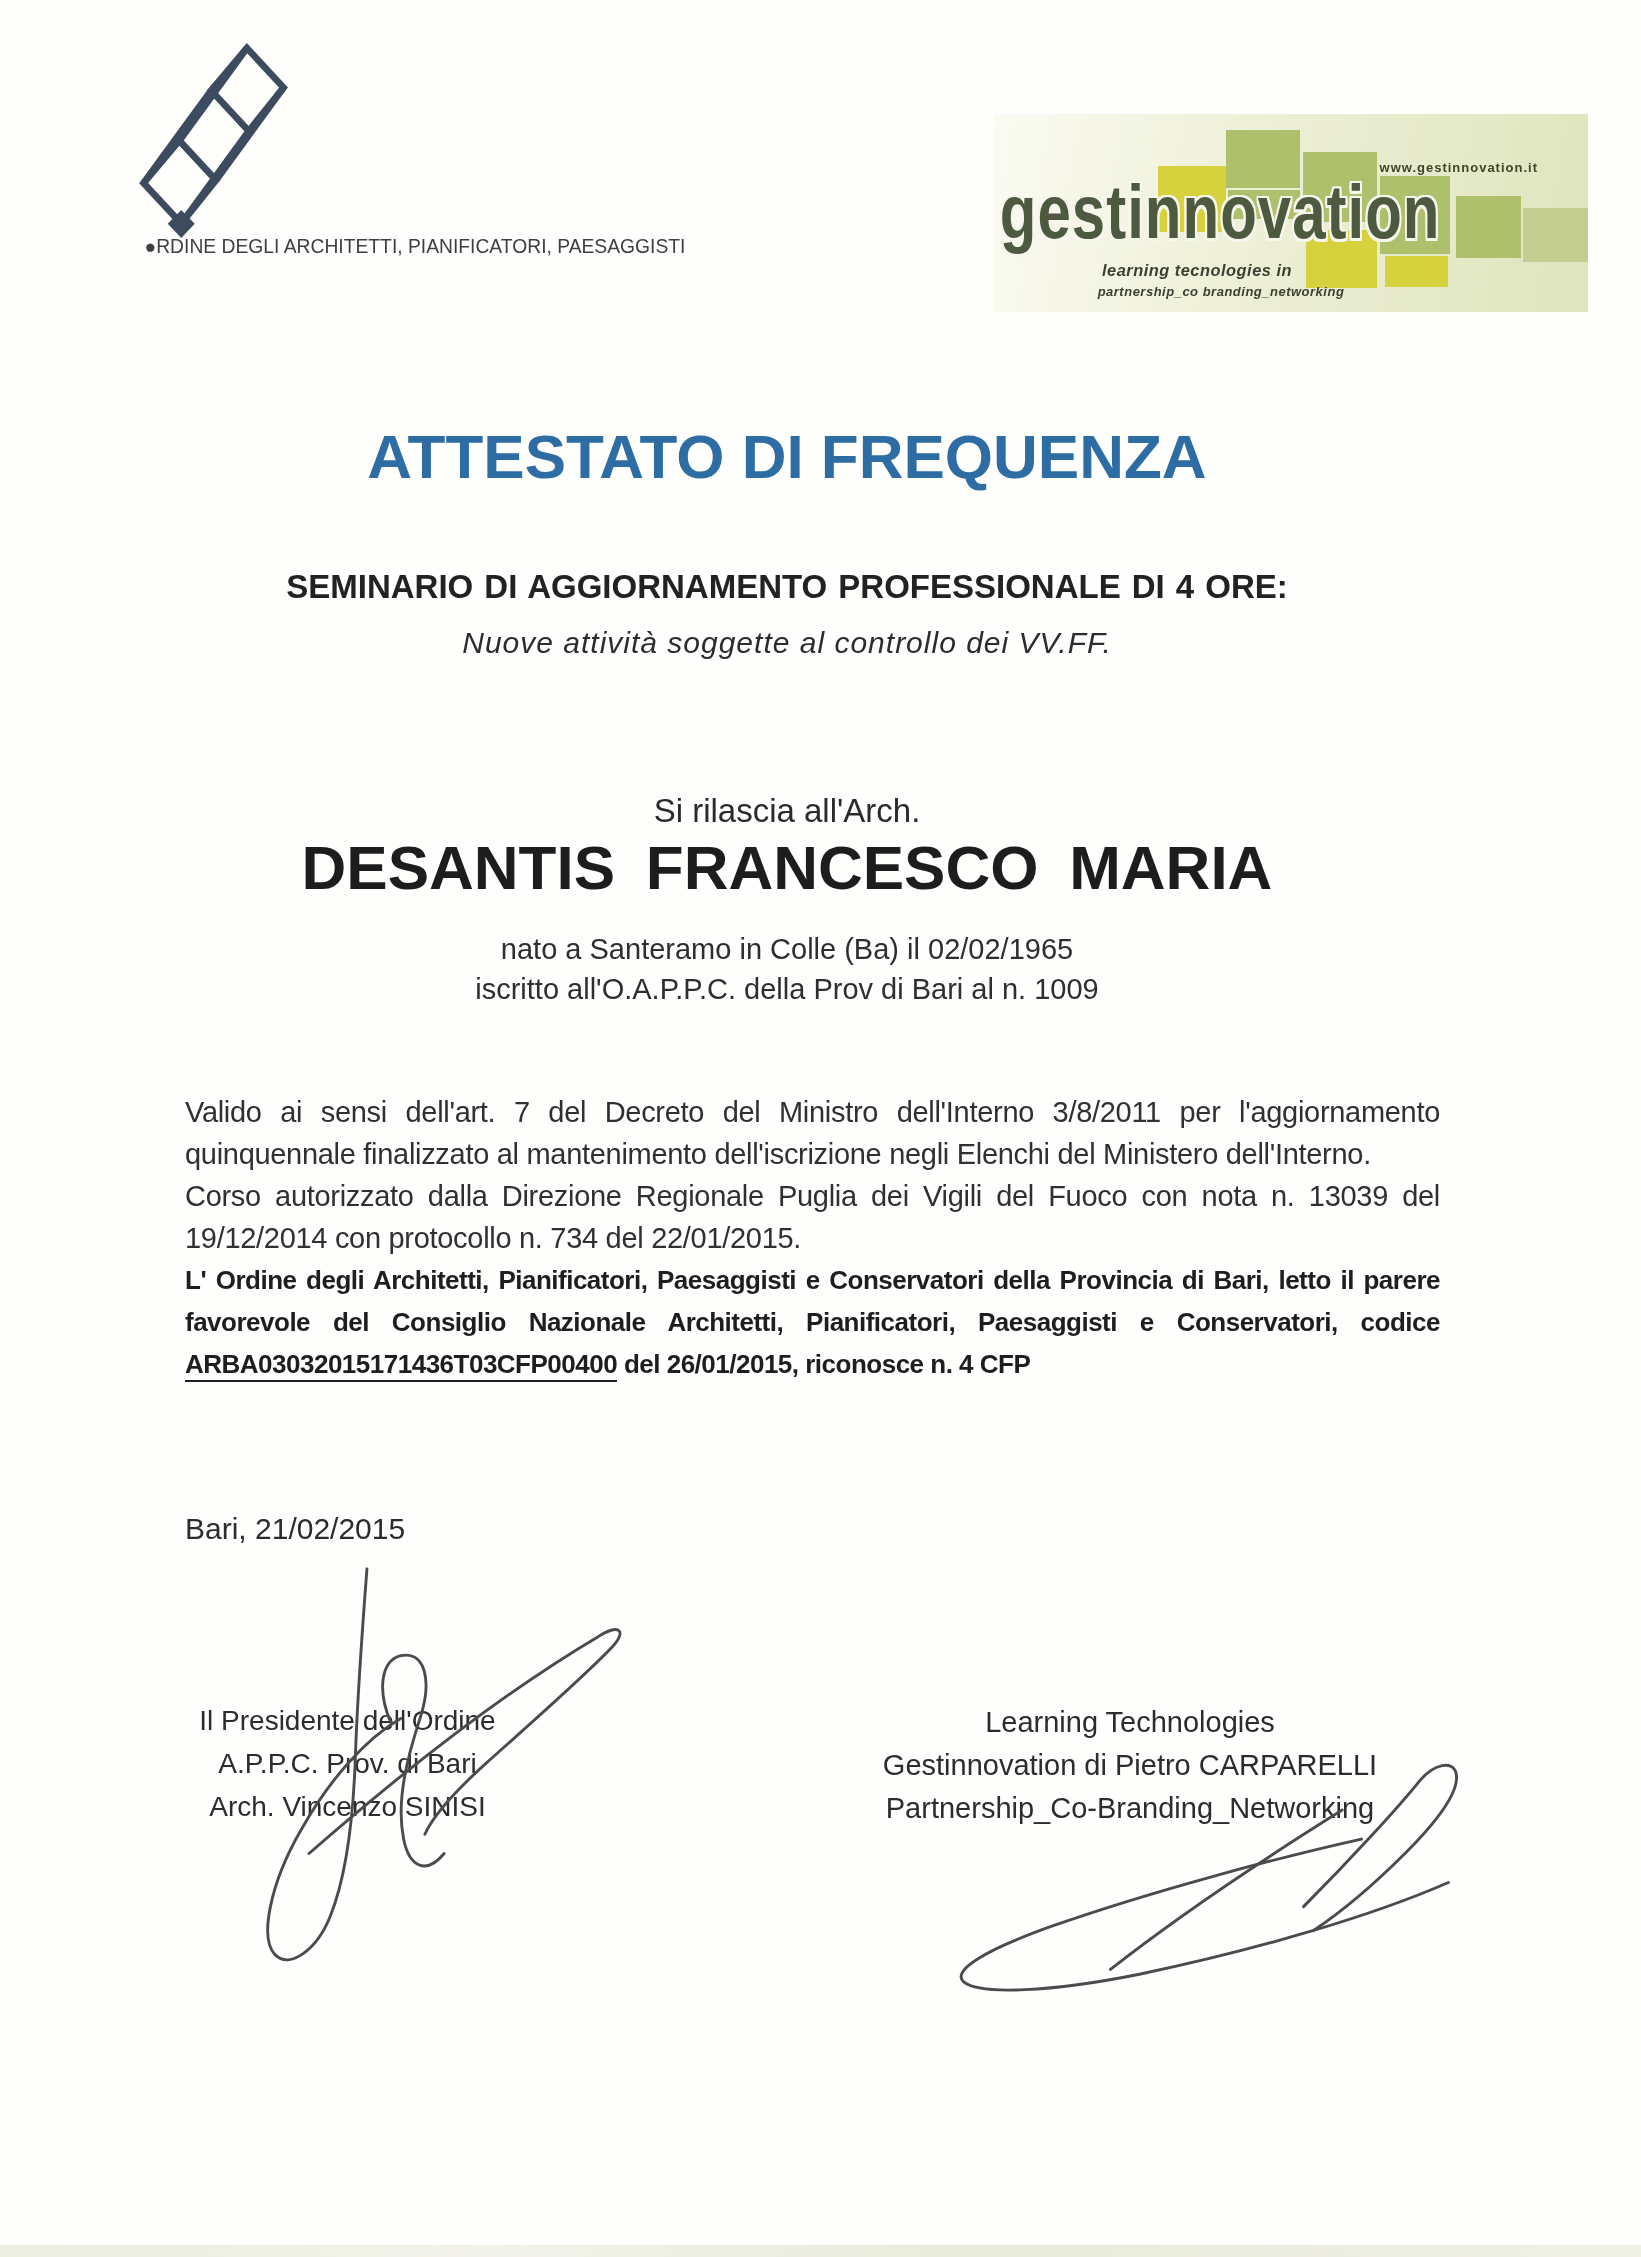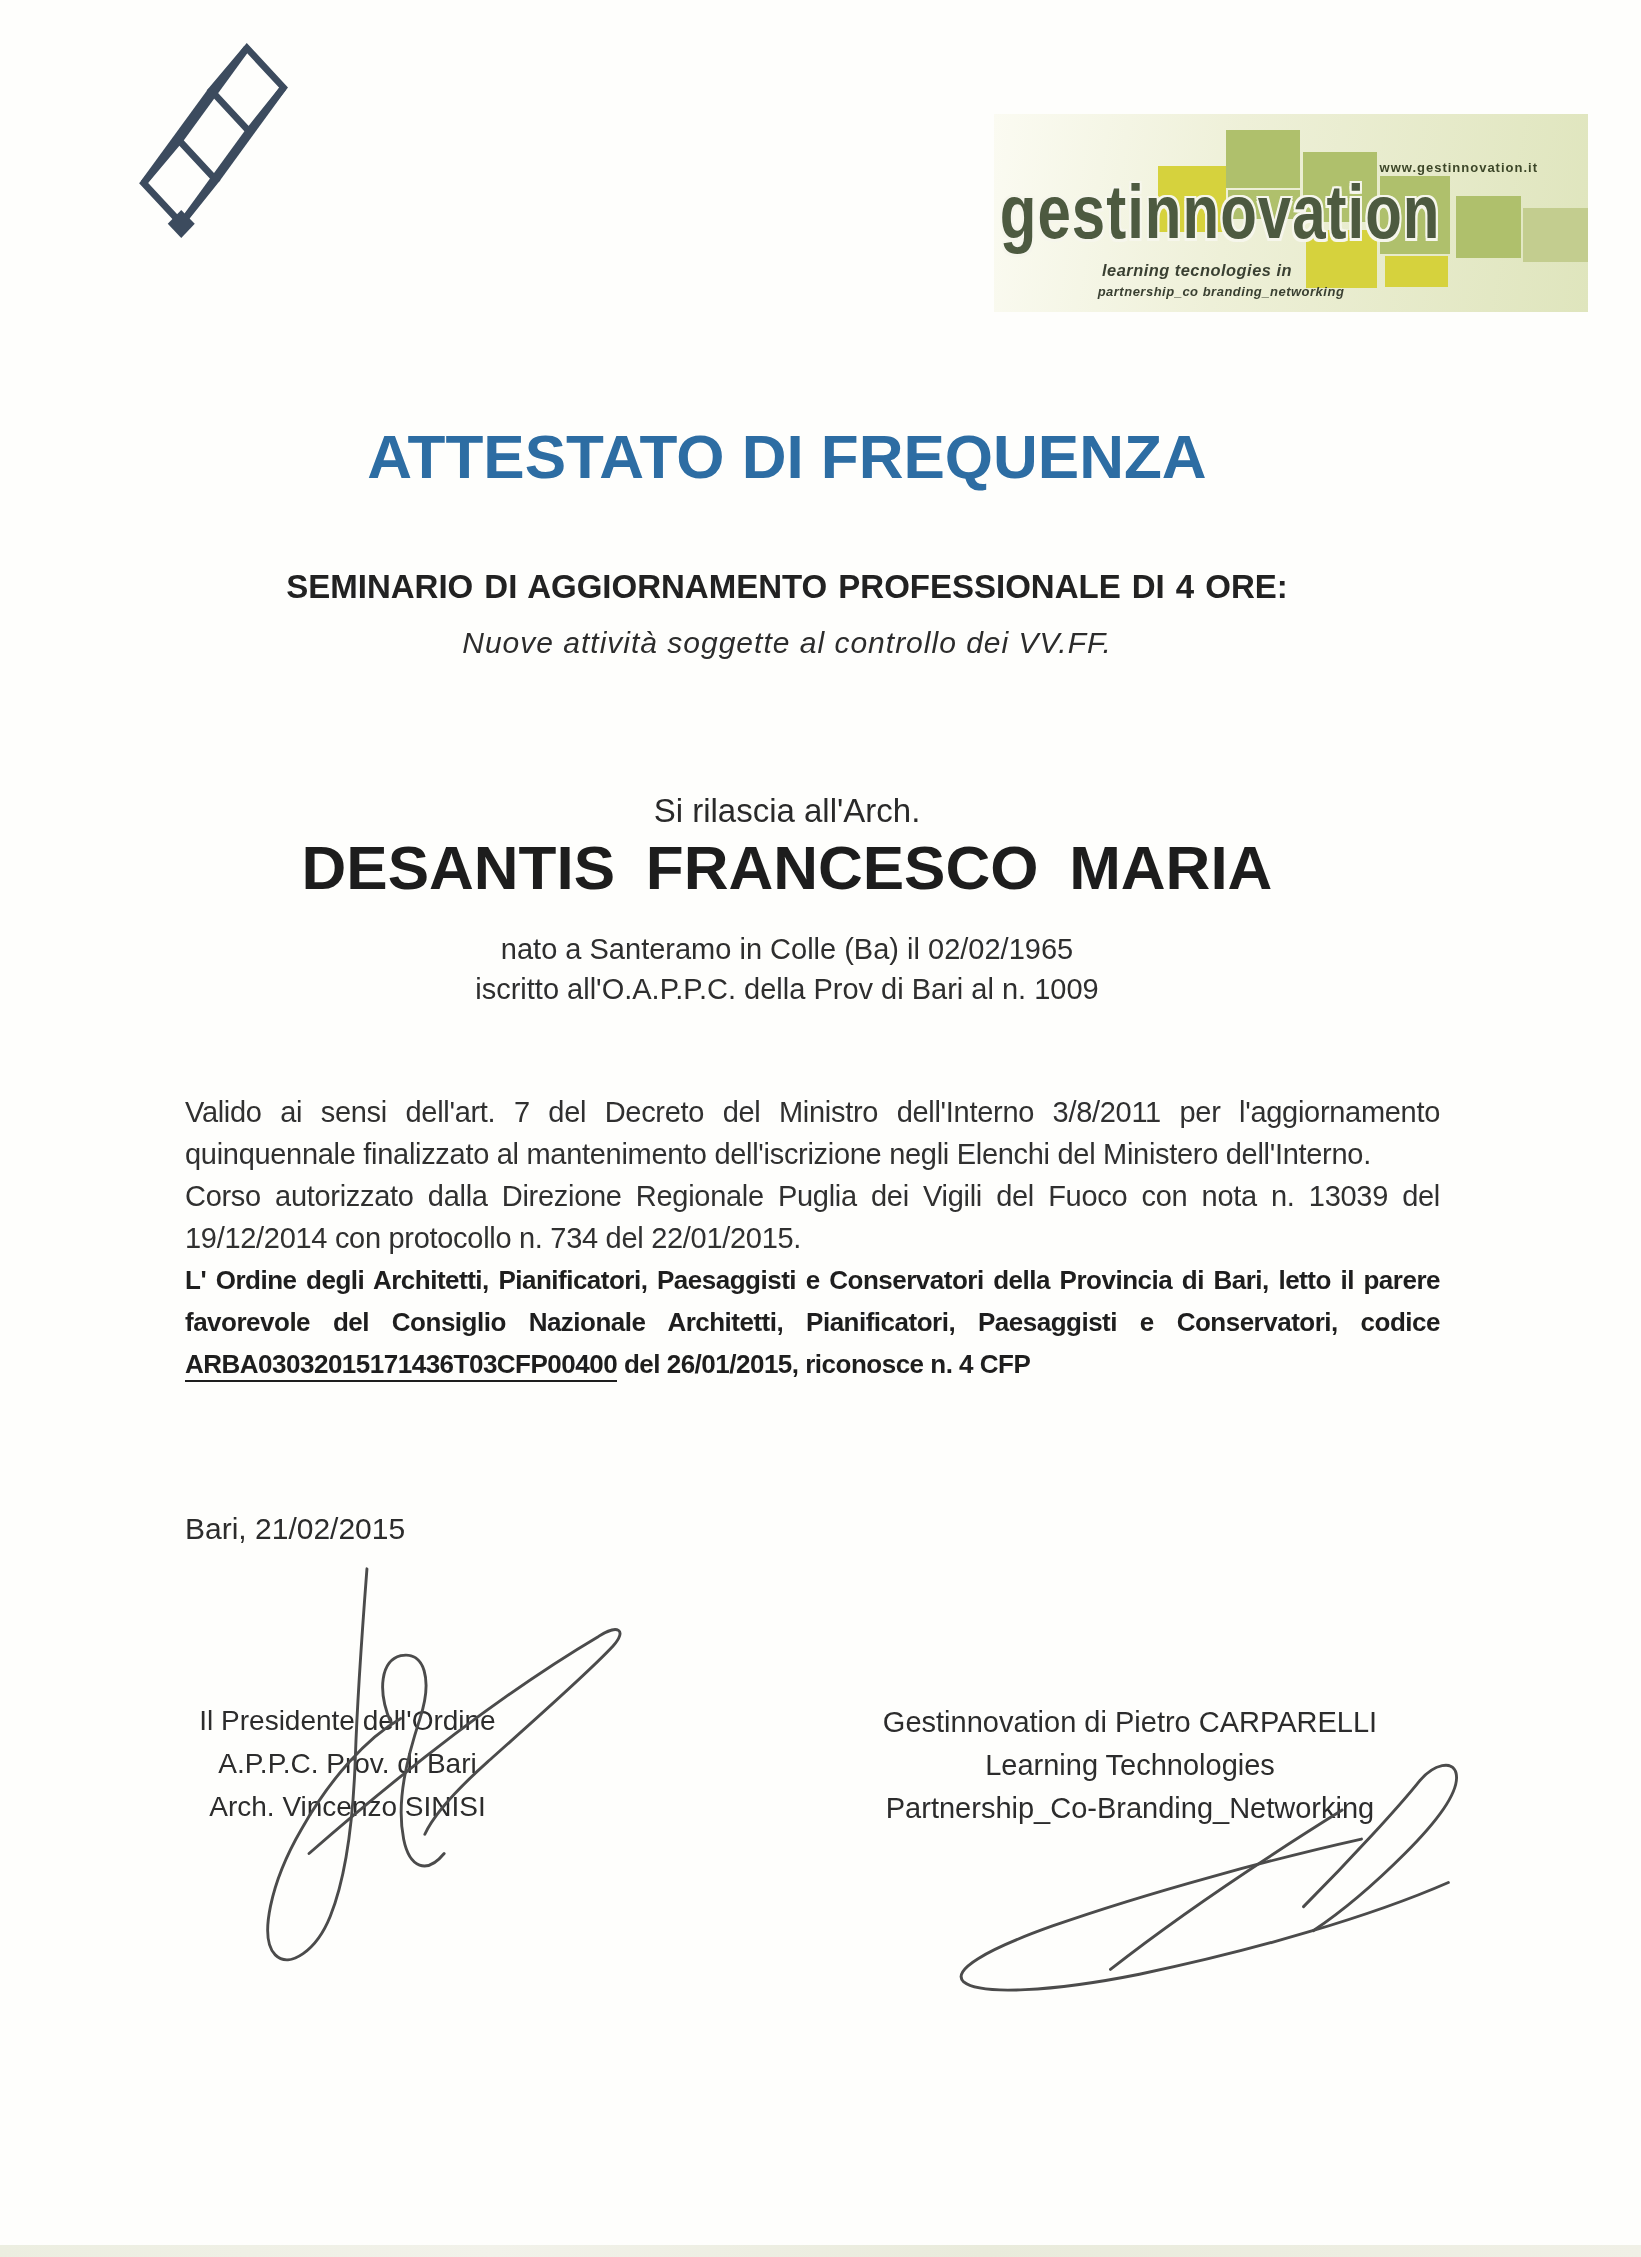--- a/index.html
+++ b/index.html
@@ -73,20 +73,21 @@
       <polygon points="48,102 86,143 50,188 11,146"></polygon>
       <line x1="118" y1="6" x2="48" y2="102"></line>
       <line x1="156" y1="47" x2="86" y2="143"></line>
       <line x1="120" y1="92" x2="50" y2="188"></line>
       <line x1="81" y1="50" x2="11" y2="146"></line>
     </g>
     <polygon points="50,174 64,188 50,203 36,188" fill="#3c4b5e"></polygon>
   </svg>
 
   <div class="org-name">
+    <div class="l1">●RDINE DEGLI ARCHITETTI, PIANIFICATORI, PAESAGGISTI</div>
   </div>
 
   <div class="gest">
     <div class="gsq yellow" style="left:164px;top:52px;width:68px;height:66px;"></div>
     <div class="gsq sage" style="left:232px;top:16.4px;width:74px;height:58px;"></div>
     <div class="gsq sage" style="left:234px;top:76px;width:72px;height:29px;"></div>
     <div class="gsq sage" style="left:309px;top:38px;width:74px;height:70px;"></div>
     <div class="gsq yellow" style="left:312px;top:116px;width:71px;height:58px;"></div>
     <div class="gsq sage" style="left:386px;top:62px;width:70px;height:78px;"></div>
     <div class="gsq yellow" style="left:391px;top:142px;width:63px;height:31px;"></div>
@@ -116,22 +117,22 @@
 
   <div class="dateline">Bari, 21/02/2015</div>
 
   <div class="sigblock left">
     <div>Il Presidente dell'Ordine</div>
     <div>A.P.P.C. Prov. di Bari</div>
     <div>Arch. Vincenzo SINISI</div>
   </div>
 
   <div class="sigblock right">
+    <div>Learning Technologies</div>
     <div>Gestinnovation di Pietro CARPARELLI</div>
-    <div>Learning Technologies</div>
     <div>Partnership_Co-Branding_Networking</div>
   </div>
 
   <svg class="sig-svg" style="left:222px;top:1564px;" width="425" height="415" viewBox="0 0 440 430">
     <g fill="none" stroke="#4b4b4b" stroke-width="3" stroke-linecap="round">
       <path d="M 150 5 C 145 70 140 140 138 200 C 136 260 130 320 112 365 C 98 400 70 420 55 405 C 38 388 50 330 82 275 C 112 222 150 180 185 160"></path>
       <path d="M 90 300 C 170 230 280 140 390 75 C 410 62 420 68 405 85 C 380 112 320 165 275 205 C 245 232 220 258 210 280"></path>
       <path d="M 175 165 C 160 130 165 100 185 95 C 210 90 218 120 205 160 C 192 200 180 245 188 285 C 194 315 212 322 230 300"></path>
     </g>
   </svg>

